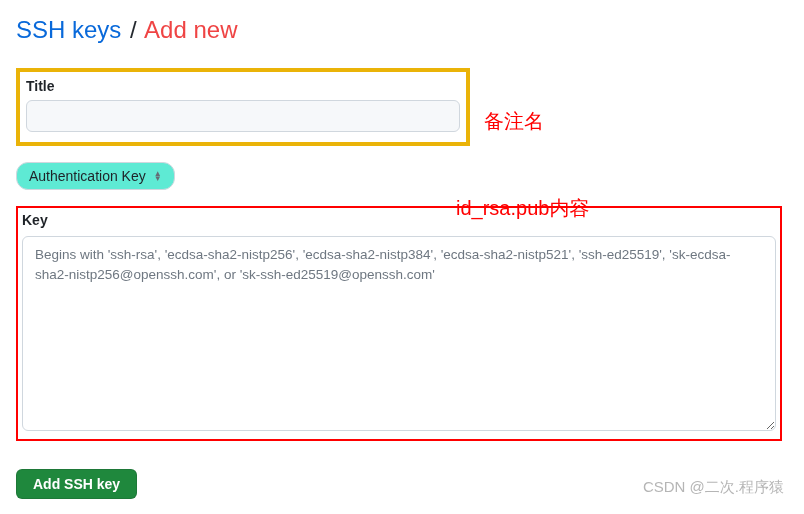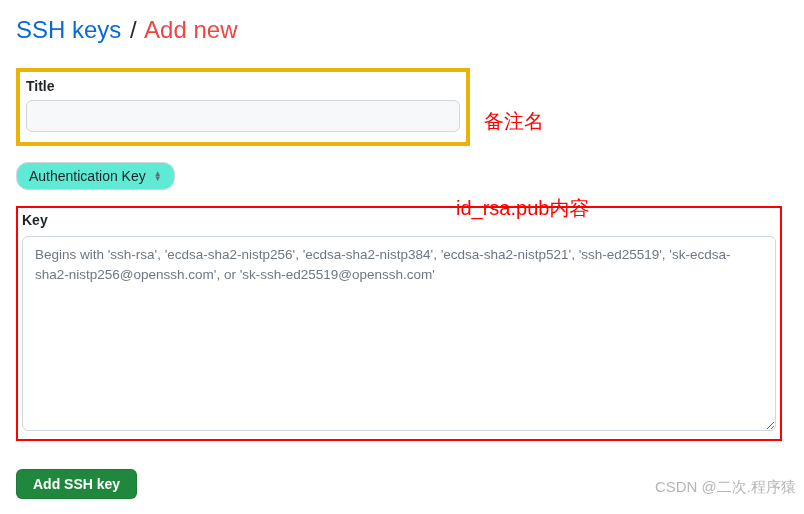--- a/index.html
+++ b/index.html
@@ -109,21 +109,21 @@
     .annot {
       position: absolute;
       color: #ff0000;
       font-size: 20px;
       pointer-events: none;
     }
     .annot1 { left: 484px; top: 108px; }
     .annot2 { left: 456px; top: 195px; font-size: 20px; }
     .watermark {
       position: absolute;
-      right: 8px;
+      right: 20px;
       bottom: 18px;
       color: rgba(120,120,120,0.55);
       font-size: 15px;
       pointer-events: none;
     }
   </style>
 </head>
 <body>
 
 

